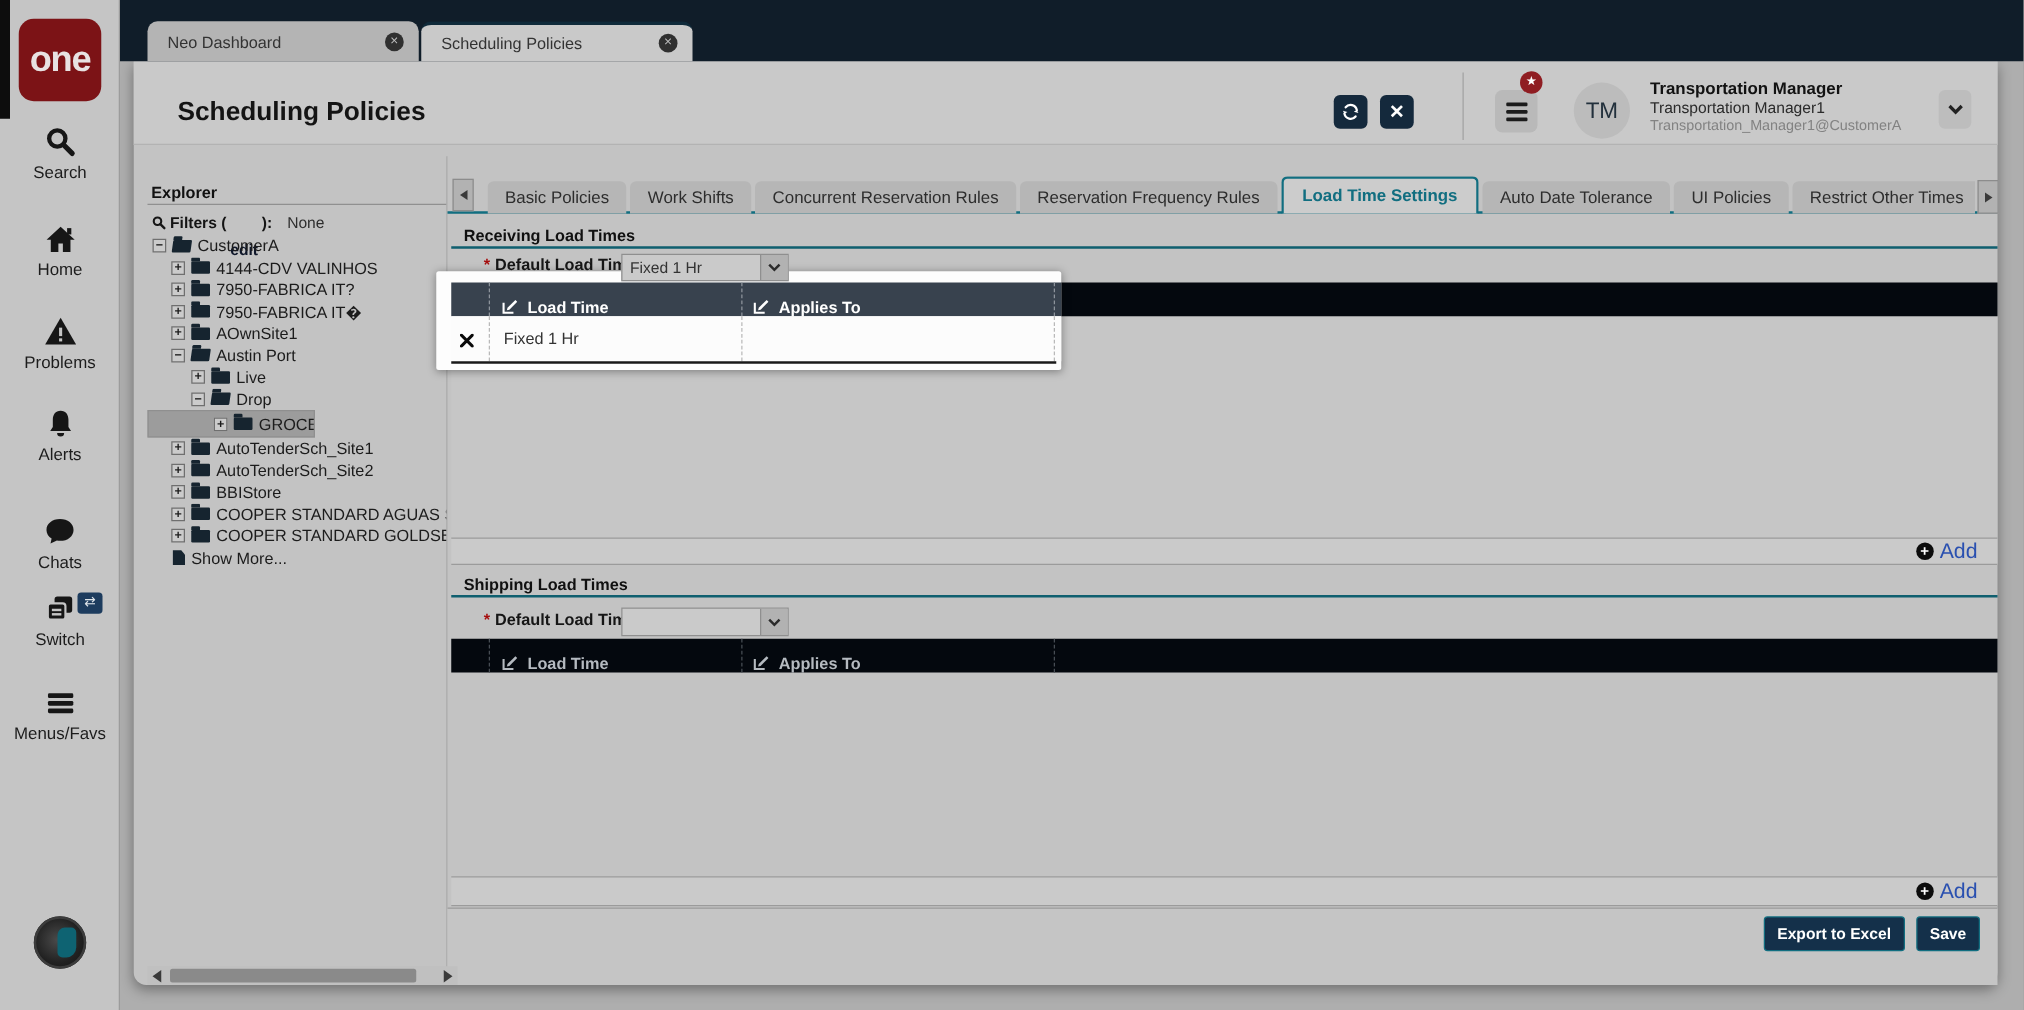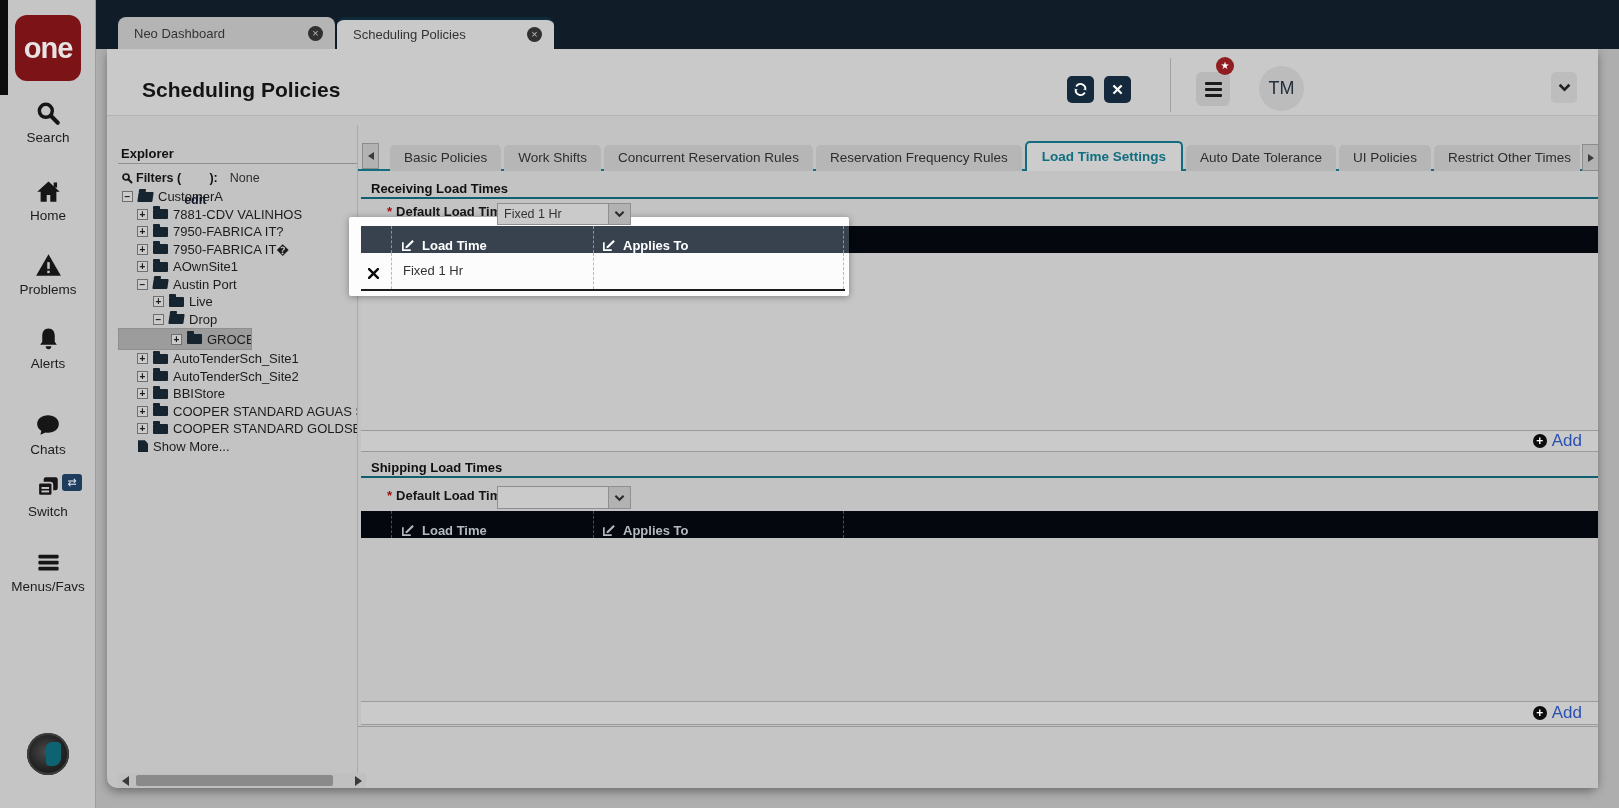--- a/index.html
+++ b/index.html
@@ -175,20 +175,25 @@
       <span>✕</span>
     </div>
   <div class="abs hdr-divider"></div>
   <div class="abs hamburger">
       <i></i>
       <i></i>
       <i></i>
     </div>
   <div class="abs star-badge">★</div>
   <div class="abs avatar"><span>TM</span></div>
+  <div class="abs user-block">
+    <div class="user-role">Transportation Manager</div>
+    <div class="user-name">Transportation Manager1</div>
+    <div class="user-mail">Transportation_Manager1@CustomerA</div>
+  </div>
   <div class="abs chev-btn">
     <svg width="13" height="9" viewBox="0 0 12 8">
         <path d="M1.5 1.5L6 6l4.5-4.5" fill="none" stroke="#222" stroke-width="2.4"></path>
       </svg>
   </div>
 
   <div class="abs sidebar"></div>
   <div class="abs left-strip"></div>
   <div class="abs logo">
       <span>one</span>
@@ -264,21 +269,21 @@
   </div>
   <div class="abs tree" id="tree">
       <div class="tree-row" style="padding-left: 4px;">
         <span class="expander">−</span>
         <span class="folder open"></span>
         <span class="tree-label">CustomerA</span>
       </div>
       <div class="tree-row" style="padding-left: 19px;">
         <span class="expander">+</span>
         <span class="folder"></span>
-        <span class="tree-label">7881-CDV VALINHOS</span>
+        <span class="tree-label">4144-CDV VALINHOS</span>
       </div>
       <div class="tree-row" style="padding-left: 19px;">
         <span class="expander">+</span>
         <span class="folder"></span>
         <span class="tree-label">7950-FABRICA IT?</span>
       </div>
       <div class="tree-row" style="padding-left: 19px;">
         <span class="expander">+</span>
         <span class="folder"></span>
         <span class="tree-label">7950-FABRICA IT�</span>
@@ -452,14 +457,18 @@
         </svg>
       <span>Applies To</span>
     </div>
   </div>
   <div class="abs add-row" style="left:361px;top:701px;height:24px;">
     <span class="plus-circle">+</span>
     <span class="add-label">Add</span>
   </div>
 
   <div class="abs footerbar"></div>
+  <div class="abs footer-btns">
+    <div class="nav-btn">Export to Excel</div>
+    <div class="nav-btn">Save</div>
+  </div>
 
 </div>
 
 </body></html>

